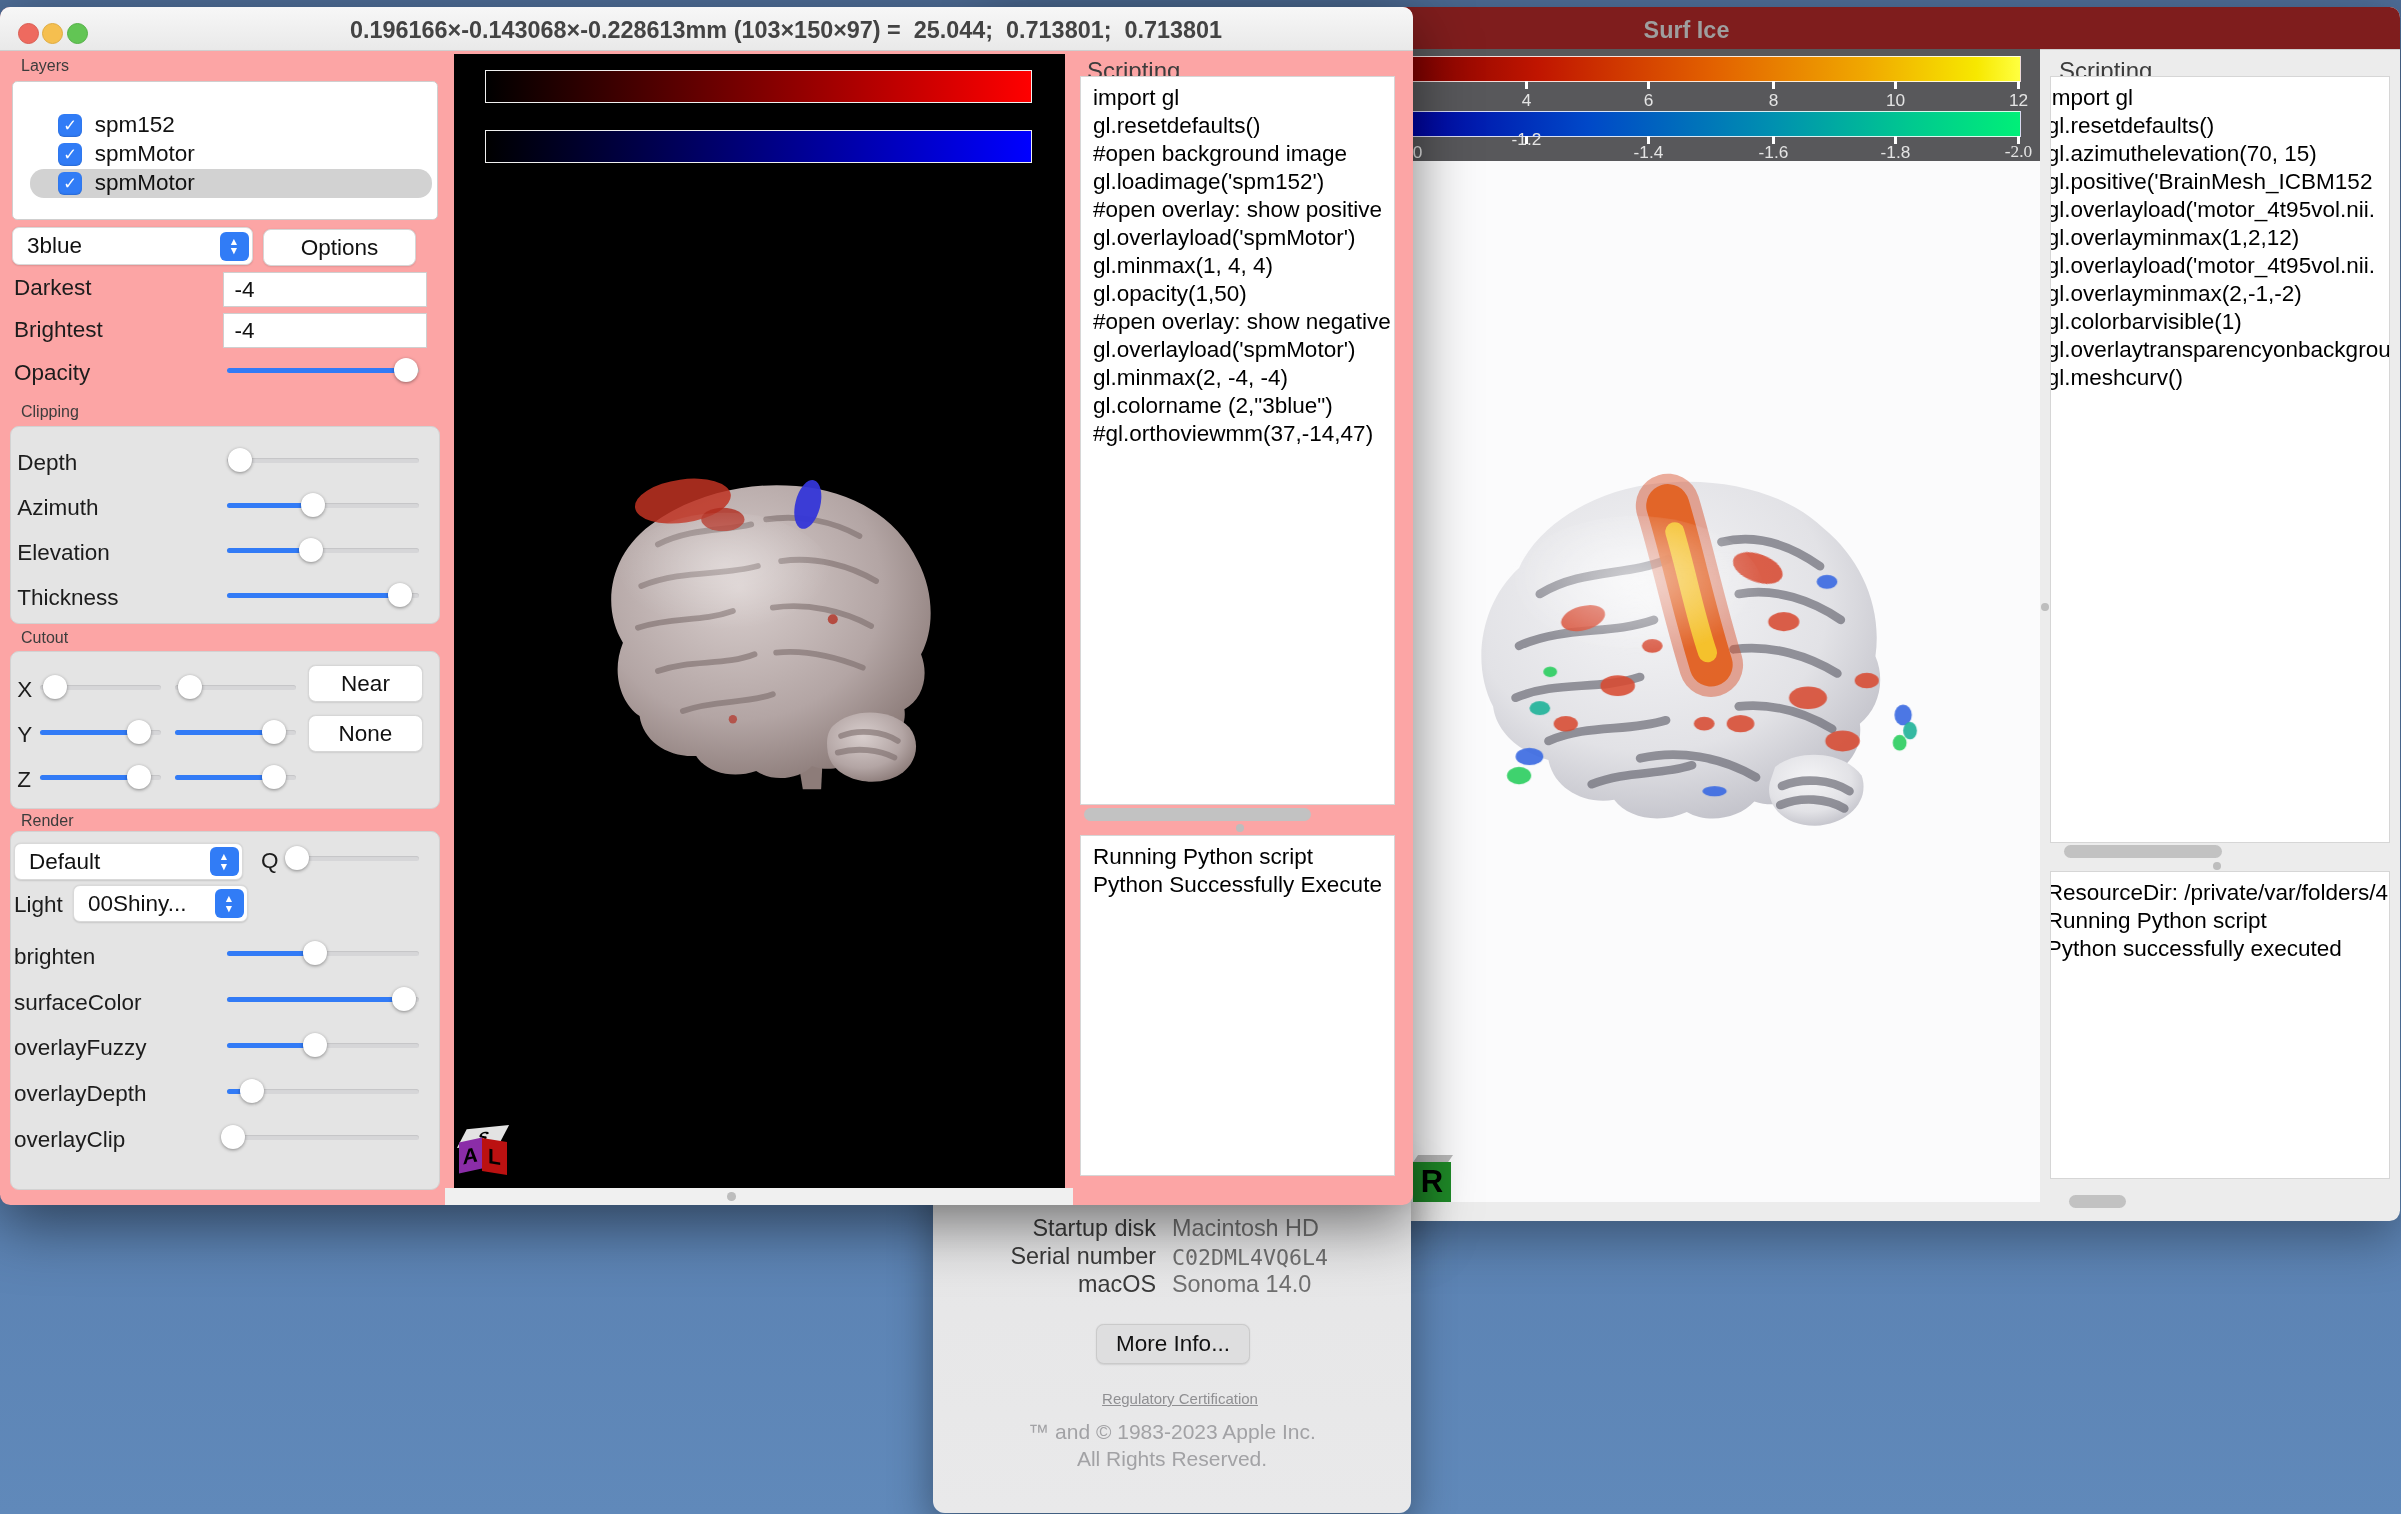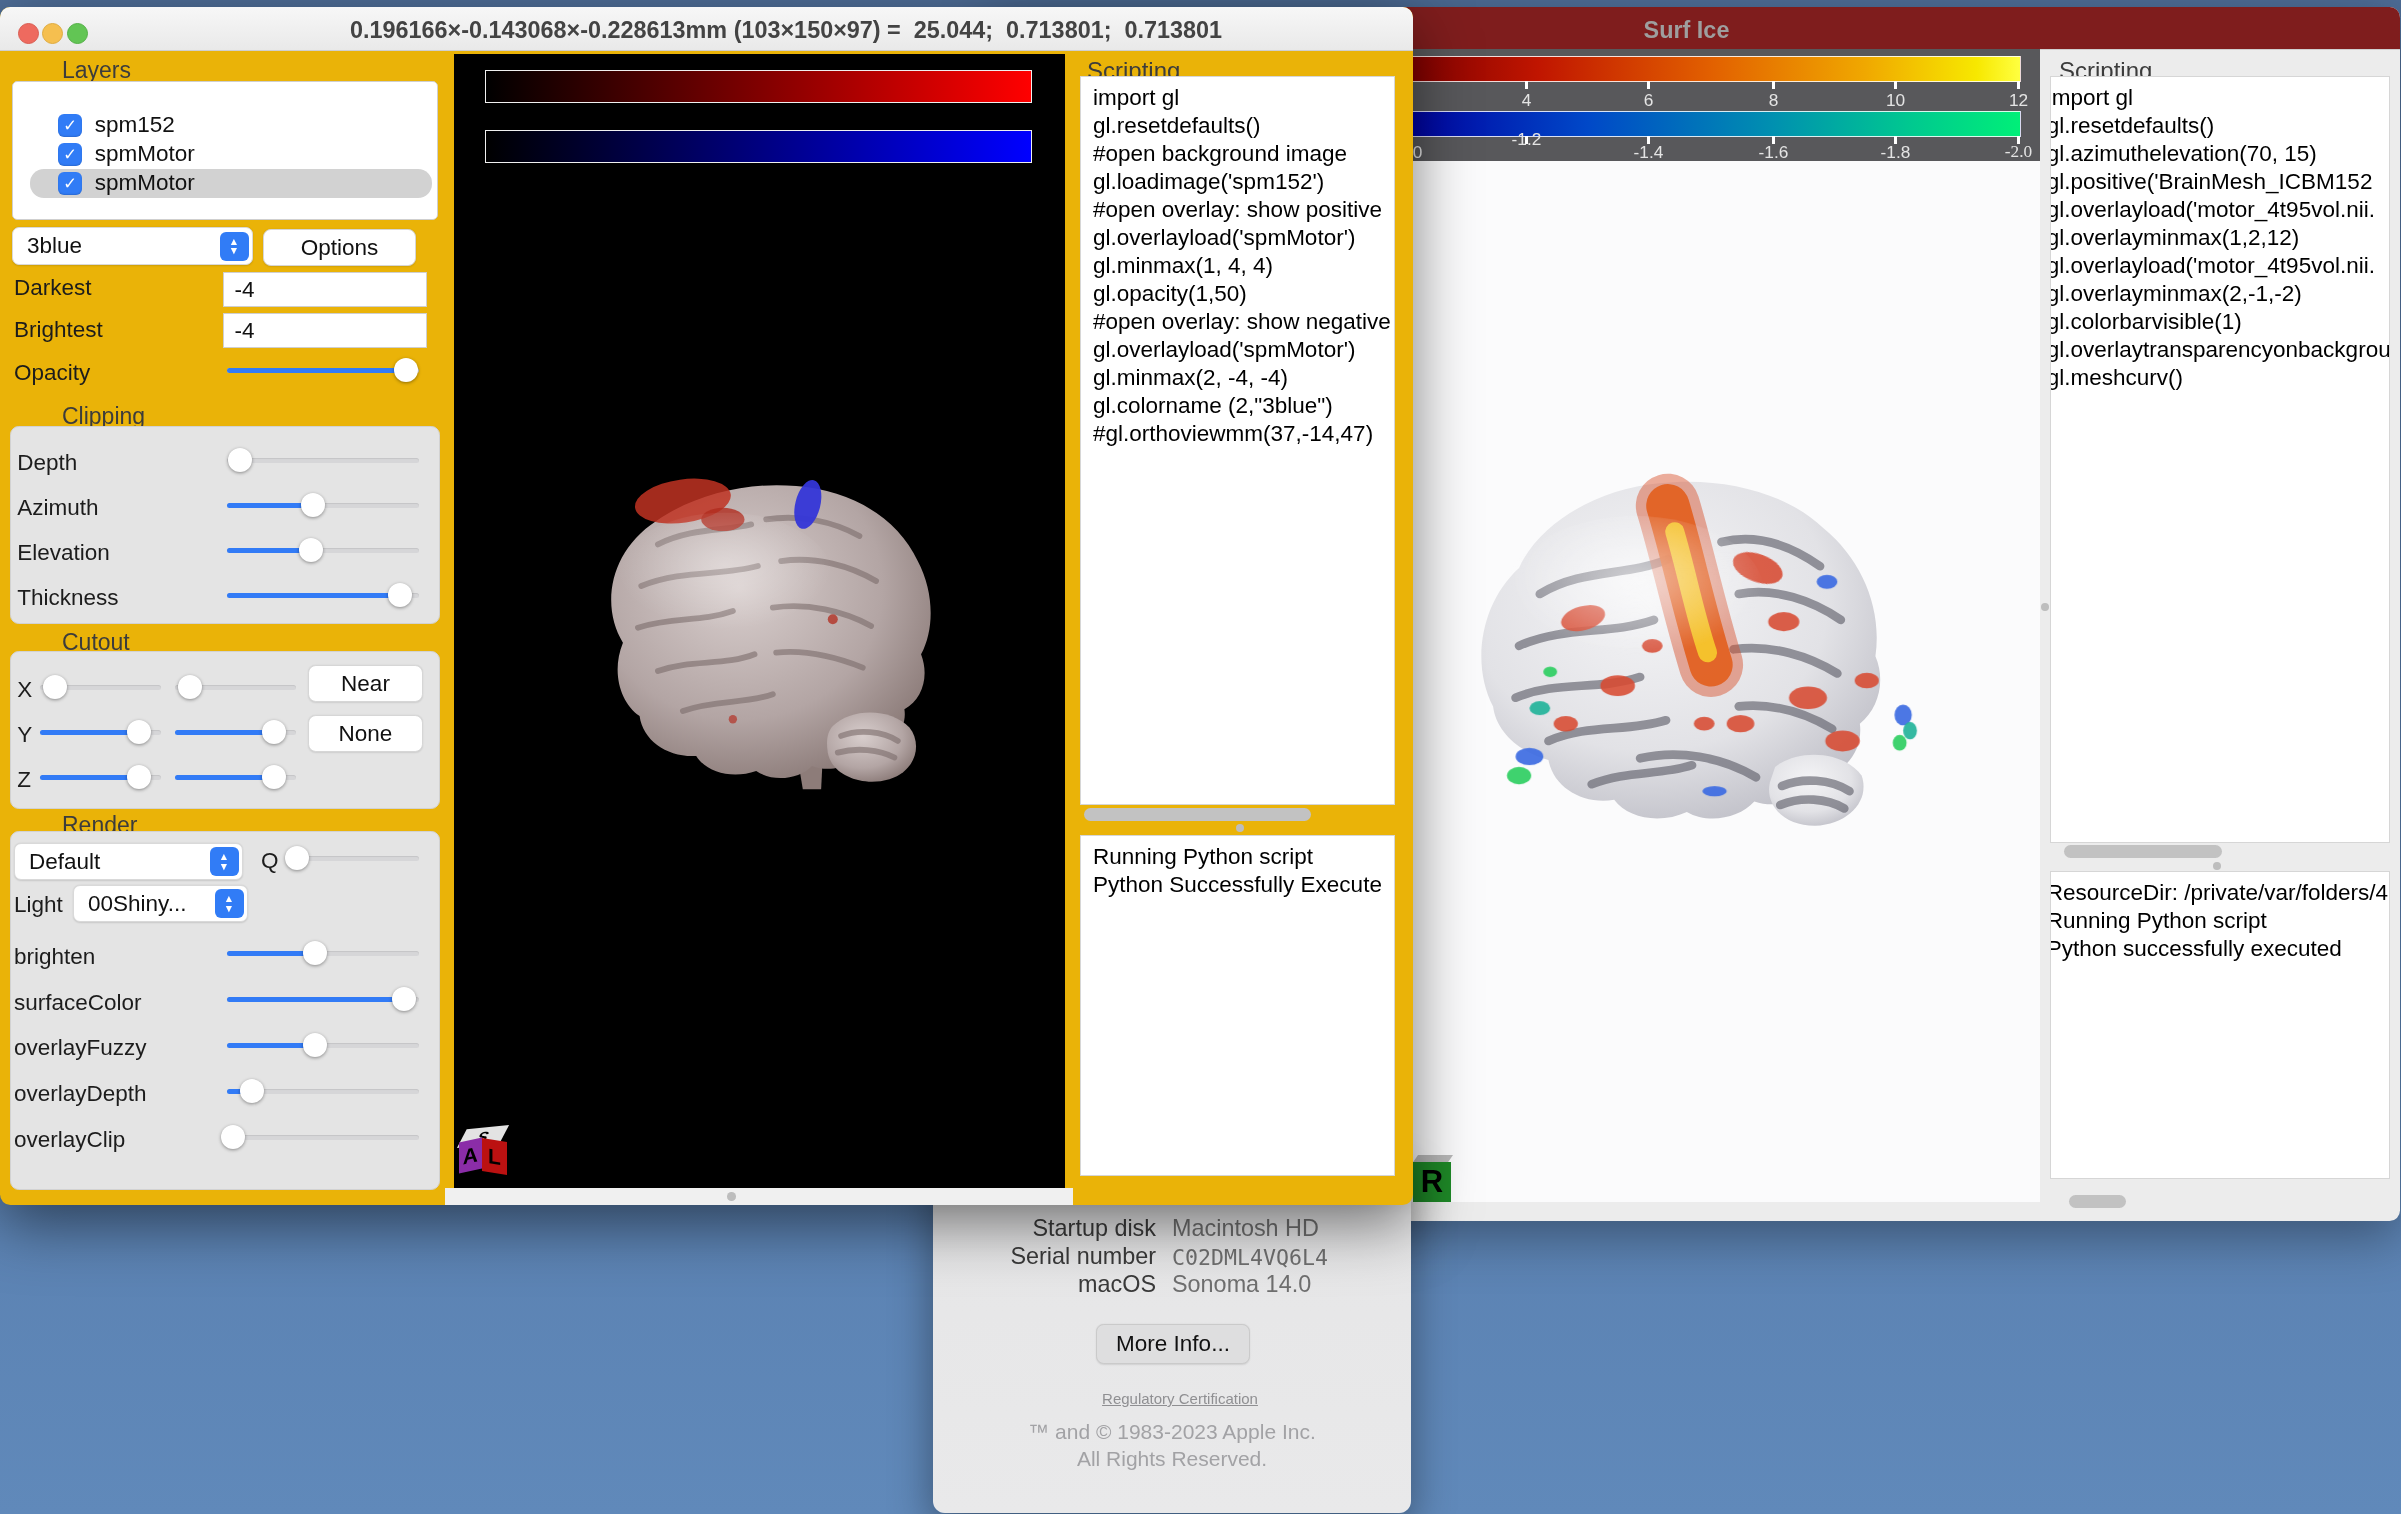--- a/index.html
+++ b/index.html
@@ -4,35 +4,35 @@
 <style>
   html,body{margin:0;padding:0;}
   body{
     width:2401px;height:1515px;overflow:hidden;position:relative;
     background:linear-gradient(180deg,#4e6d97 0%,#567aa9 55%,#6089ba 100%);
     font-family:"Liberation Sans","DejaVu Sans",sans-serif;
     -webkit-font-smoothing:antialiased;
   }
   .abs{position:absolute;}
   .win{position:absolute;border-radius:10.4px;overflow:hidden;}
-  #left-window{left:0;top:7px;width:1413px;height:1198px;background:#eab308;
+  #left-window{left:0;top:7px;width:1413px;height:1198px;background:#fca5a5;
     box-shadow:0 19px 61px rgba(0,0,0,.5);z-index:30;}
   #right-window{left:987px;top:7px;width:1413px;height:1214px;background:#ececec;
     box-shadow:0 15.6px 52px rgba(0,0,0,.35);z-index:10;}
   #about-dialog{left:933px;top:1160px;width:478px;height:353px;border-radius:12px;
     background:linear-gradient(180deg,#d3d3d4 0%,#e6e6e7 16%,#e9e9ea 100%);
     box-shadow:0 15.6px 43px rgba(0,0,0,.4);z-index:20;}
   .titlebar{position:absolute;left:0;top:0;right:0;height:43px;
     background:linear-gradient(180deg,#f7f7f7,#e9e9e9);border-bottom:0.9px solid #cfcfcf;}
   .titlebar.inactive{background:#7f1d1d;height:42px;}
   .tl{position:absolute;top:16.4px;width:19px;height:19px;border-radius:50%;}
   .title-text{position:absolute;left:173px;right:14px;top:9.5px;text-align:center;
     font-size:23.4px;font-weight:700;color:#434343;white-space:pre;overflow:hidden;}
   .title-text.inactive{left:0;color:#9e9e9e;}
-  .grp-label{position:absolute;font-size:23px;color:#3c3c3c;margin-left:41px;}
+  .grp-label{position:absolute;font-size:16px;color:#3c3c3c;}
   .groupbox{position:absolute;background:#e4e4e4;border:0.9px solid #d2d2d2;border-radius:8.7px;}
   .listbox{position:absolute;background:#ffffff;border:0.9px solid #cfcfcf;border-radius:5.2px;}
   .layer-row{position:absolute;left:17.3px;width:402px;height:28.6px;border-radius:14px;
     display:flex;align-items:center;}
   .layer-row.selected{background:#d2d2d2;}
   .cb{width:23.4px;height:23.4px;margin-left:28px;background:#317cf6;border-radius:6px;
     color:#fff;font-size:16.4px;font-weight:700;display:flex;align-items:center;justify-content:center;
     box-shadow:inset 0 -0.9px 1.7px rgba(0,0,0,.15);}
   .layer-label{margin-left:13px;font-size:22.5px;color:#111;}
   .dropdown{position:absolute;background:#fff;border-radius:7px;border:0.9px solid #d9d9d9;

